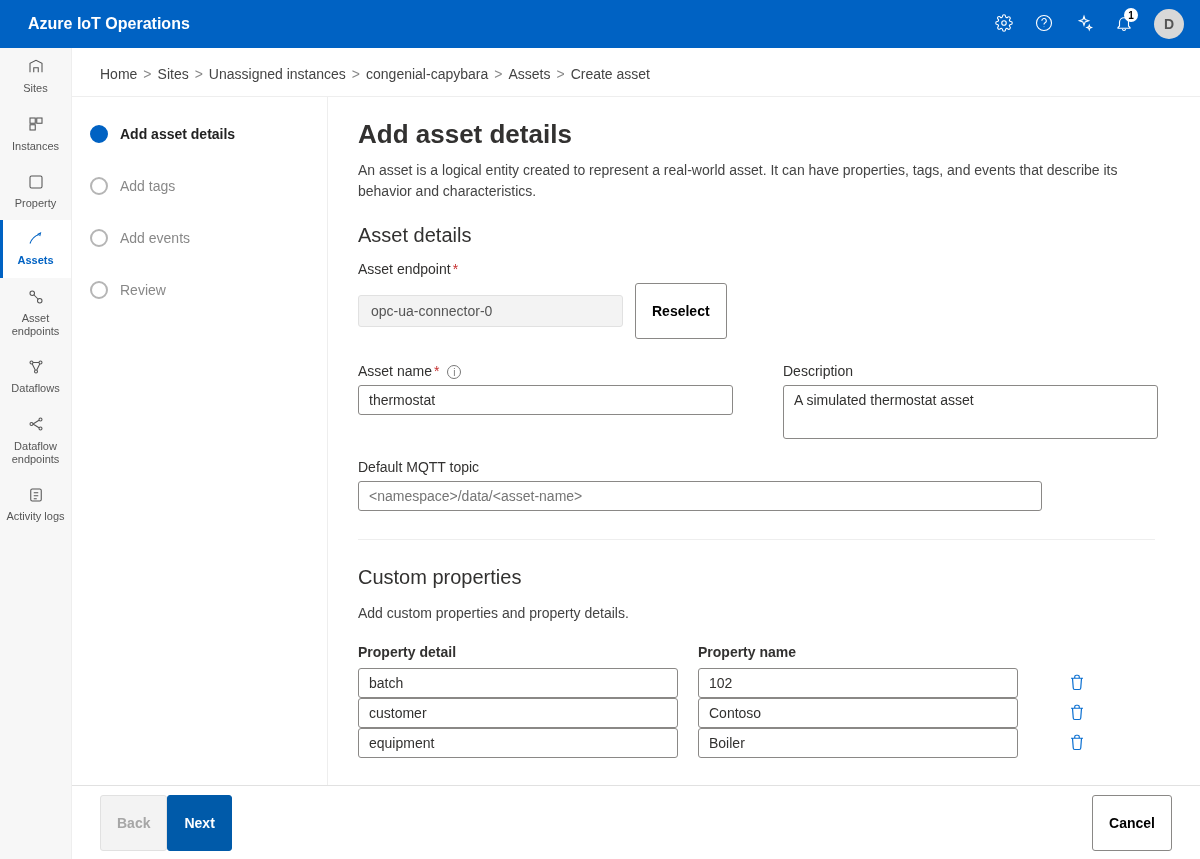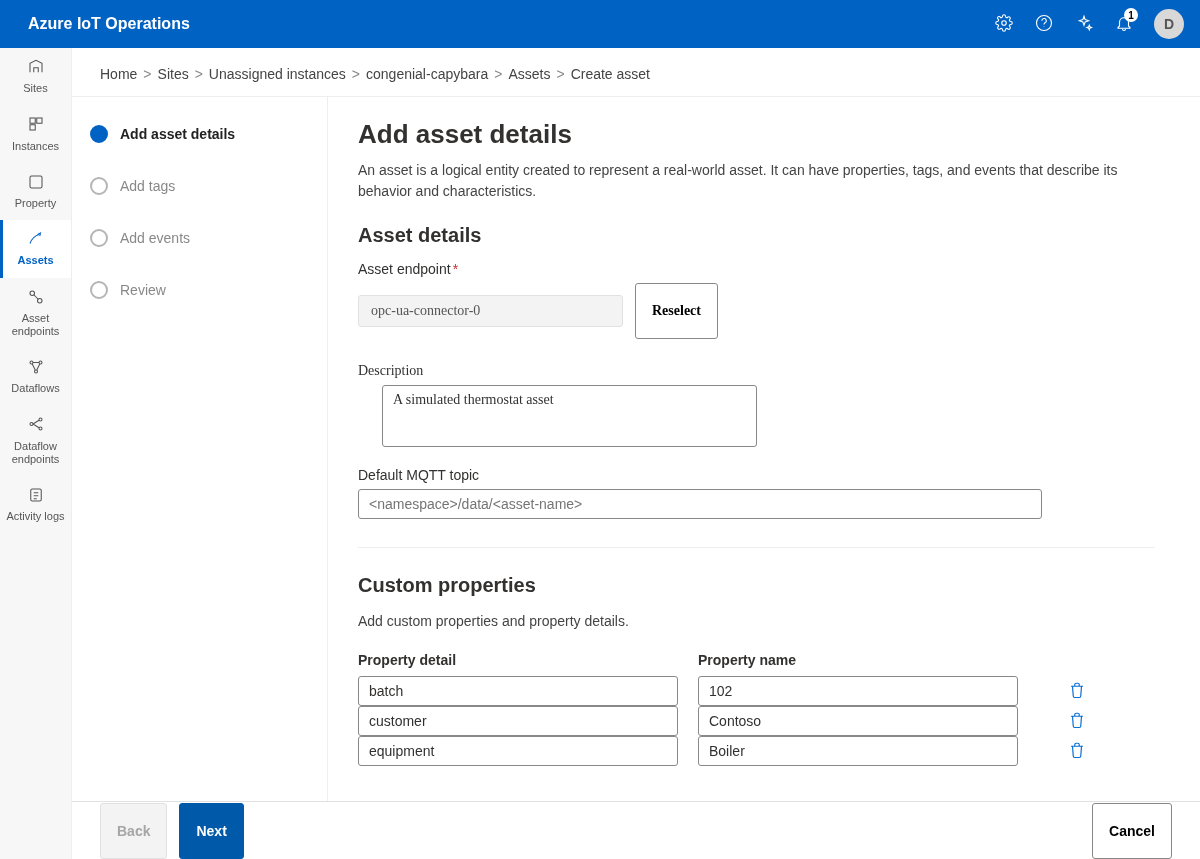--- a/index.html
+++ b/index.html
@@ -85,59 +85,59 @@
     width:18px;height:18px;border-radius:50%;
     border:2px solid #b5b5b5;flex-shrink:0;
   }
   .step.current .step-dot{border-color:var(--azure-blue);background:var(--azure-blue);}
   .step-label{font-size:14px;color:#888;}
   .step.current .step-label{color:#222;font-weight:700;}
   
   .form-scroll{flex:1;overflow-y:scroll;padding:22px 45px 60px 30px;}
   h1.page-h1{font-size:26px;font-weight:600;margin:0 0 10px;}
   p.sub{margin:0 0 22px;color:#444;max-width:840px;line-height:1.5;}
-  h2.sec{font-size:20px;font-weight:700;margin:0 0 14px;}
+  h2.sec{font-size:20px;font-weight:400;margin:0 0 14px;}
   .field-label{font-size:14px;margin-bottom:6px;display:block;}
   .req{color:#c63030;margin-left:2px;}
   .info-icon{display:inline-flex;width:14px;height:14px;border:1px solid #777;border-radius:50%;font-size:10px;align-items:center;justify-content:center;color:#777;margin-left:4px;vertical-align:middle;}
-  .row{display:flex;gap:50px;margin-bottom:20px;align-items:flex-start;font-family:Liberation Serif, serif;}
+  .row{display:flex;gap:50px;margin-bottom:20px;align-items:flex-start;}
   .col{display:flex;flex-direction:column;}
   input[type=text],textarea{
     font:inherit;border:1px solid #8a8886;border-radius:3px;
     padding:6px 10px;background:#fff;color:var(--text);
   }
   .endpoint-box{
     background:#f3f3f3;border:1px solid #e1e1e1;border-radius:3px;
     padding:7px 12px;font-size:14px;color:#555;width:265px;
   }
   .btn{
     font:inherit;border:1px solid #8a8886;background:#fff;border-radius:3px;
     padding:19px 16px;cursor:pointer;font-weight:600;
   }
   .btn.primary{background:var(--azure-blue-dark);border-color:var(--azure-blue-dark);color:#fff;}
   .btn:disabled{background:#f3f3f3;color:#a6a6a6;border-color:#e1e1e1;cursor:default;}
   .input-blue{
     background:var(--input-blue-bg);border:1px solid var(--input-blue-border);
     border-radius:3px;padding:6px 10px;font:inherit;
   }
   .input-asset{width:375px;}
-  textarea.desc{width:375px;height:62px;resize:none;margin-left:24px;}
+  textarea.desc{width:375px;height:54px;resize:none;}
   .mqtt{width:684px;}
   hr.sep{border:none;border-top:1px solid #eee;margin:28px 0 26px;}
   
   .props-head{display:flex;gap:20px;margin-bottom:8px;}
   .props-head>div{width:320px;font-weight:600;}
   .prop-row{display:flex;gap:20px;align-items:center;margin-bottom:0;}
   .prop-row input{width:320px;}
   .trash{cursor:pointer;margin-left:30px;}
   .trash svg{width:18px;height:18px;stroke:#0a6fd1;fill:none;stroke-width:1.6;}
   
   .footer{
-    border-top:1px solid #e1e1e1;background:#fff;height:58px;
-    display:flex;align-items:center;padding:0 28px;gap:12px;
+    border-top:1px solid #e1e1e1;background:#fff;height:74px;
+    display:flex;align-items:center;padding:0 28px;gap:0;
   }
   .footer .spacer{flex:1;}
   
 </style>
 </head>
 <body>
 
 <div class="topbar">
   <div class="topbar-title">Azure IoT Operations</div>
   <div class="topbar-spacer"></div>
@@ -274,20 +274,27 @@
 
         <div class="field-label">
           <span>Asset endpoint</span><span class="req">*</span>
         </div>
         <div class="row" style="gap:12px;align-items:center;margin-bottom:24px;">
           <div class="endpoint-box">opc-ua-connector-0</div>
           <button class="btn">Reselect</button>
         </div>
 
         <div class="row">
+          <div class="col">
+            <label class="field-label">
+              <span>Asset name</span><span class="req">*</span>
+              <span class="info-icon">i</span>
+            </label>
+            <input type="text" class="input-blue input-asset" value="thermostat" style="">
+          </div>
           <div class="col">
             <label class="field-label">Description</label>
             <textarea class="desc" style="">A simulated thermostat asset</textarea>
           </div>
         </div>
 
         <div class="col" style="margin-bottom:6px;">
           <label class="field-label">Default MQTT topic</label>
           <input type="text" class="mqtt" placeholder="&lt;namespace&gt;/data/&lt;asset-name&gt;" style="">
         </div>

